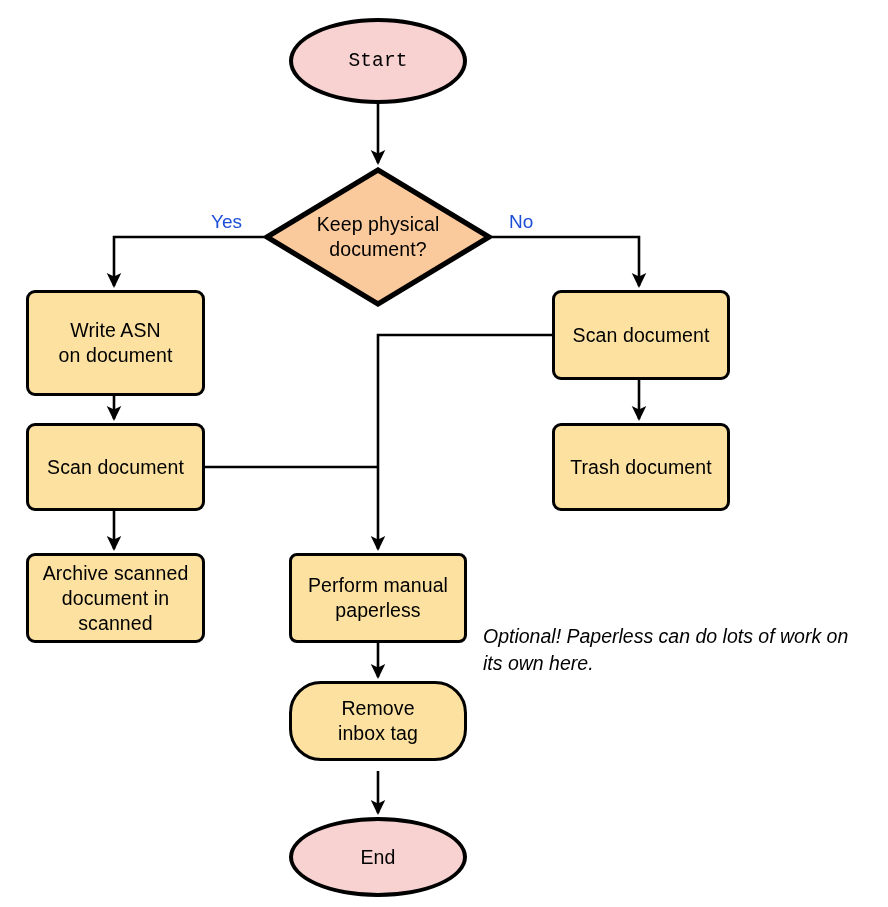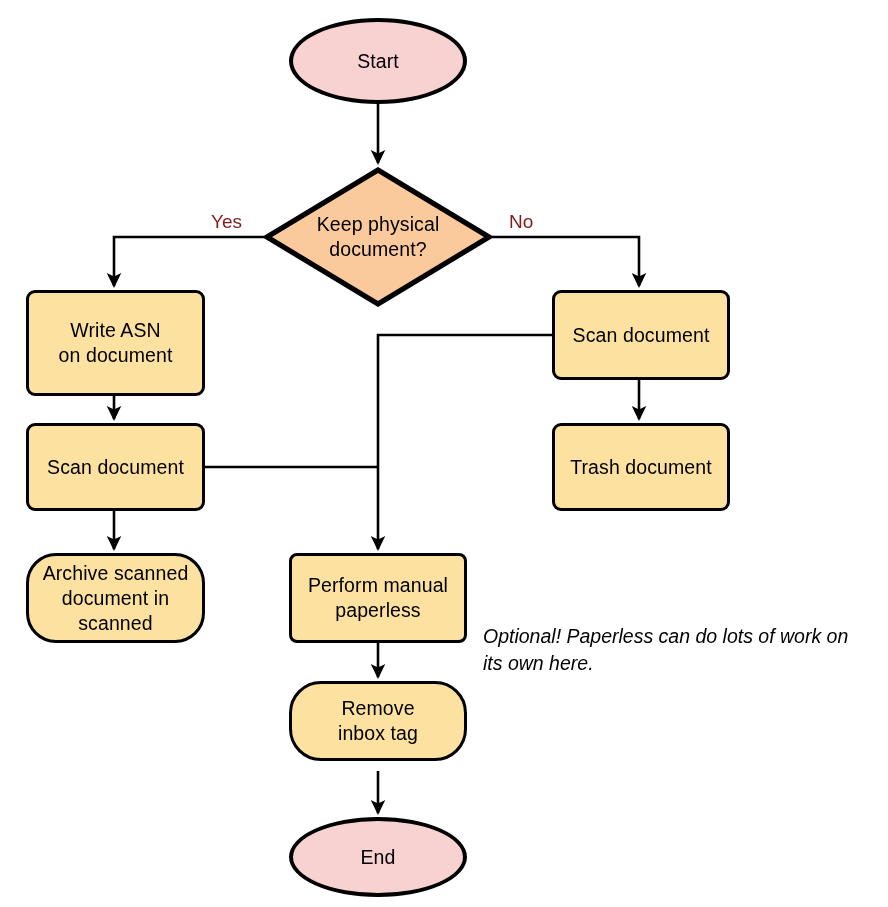--- a/index.html
+++ b/index.html
@@ -62,21 +62,21 @@
   }
   .node-decision .decision-label {
     position: relative;
     z-index: 2;
     width: 100%;
     padding: 0 6px;
     box-sizing: border-box;
   }
   .edge-label {
     position: absolute;
-    color: #7f1d1d;
+    color: #1d4ed8;
     font-size: 19px;
     line-height: 22px;
     white-space: nowrap;
   }
   .note {
     position: absolute;
     color: #000000;
     font-size: 19.5px;
     line-height: 27px;
     font-style: italic;
@@ -111,21 +111,21 @@
       <path d="M 552 335 L 378 335 L 378 549" marker-end="url(#arrow)"></path>
 
       <path d="M 205 467 L 378 467"></path>
 
       <path d="M 378 643 L 378 677" marker-end="url(#arrow)"></path>
 
       <path d="M 378 771 L 378 813" marker-end="url(#arrow)"></path>
     </g>
   </svg>
 
-  <div class="node node-terminal" style="left:289px; top:18px; width:178px; height:86px;">
+  <div class="node node-terminal" style="left:289px; top:18px; width:178px; height:86px;font-family:Liberation Mono, monospace;">
     <span>Start</span>
   </div>
 
   <div class="node node-decision" style="left:264px; top:167px; width:228px; height:140px;">
     <svg class="decision-shape" viewBox="0 0 228 140" preserveAspectRatio="none" xmlns="http://www.w3.org/2000/svg">
       <polygon points="114,3 225,70 114,137 3,70" fill="#FBCA9C" stroke="#000000" stroke-width="5.2" stroke-linejoin="miter" vector-effect="non-scaling-stroke"></polygon>
     </svg>
     <div class="decision-label">
       <div>Keep physical</div>
       <div>document?</div>
@@ -136,21 +136,21 @@
     <div>
       <div>Write ASN</div>
       <div>on document</div>
     </div>
   </div>
 
   <div class="node node-process" style="left:26px; top:423px; width:179px; height:88px;">
     <span>Scan document</span>
   </div>
 
-  <div class="node node-process" style="left:26px; top:553px; width:179px; height:90px;border-radius:30px;">
+  <div class="node node-process" style="left:26px; top:553px; width:179px; height:90px;">
     <div>
       <div>Archive scanned</div>
       <div>document in</div>
       <div>scanned</div>
     </div>
   </div>
 
   <div class="node node-process" style="left:552px; top:290px; width:178px; height:90px;">
     <span>Scan document</span>
   </div>

